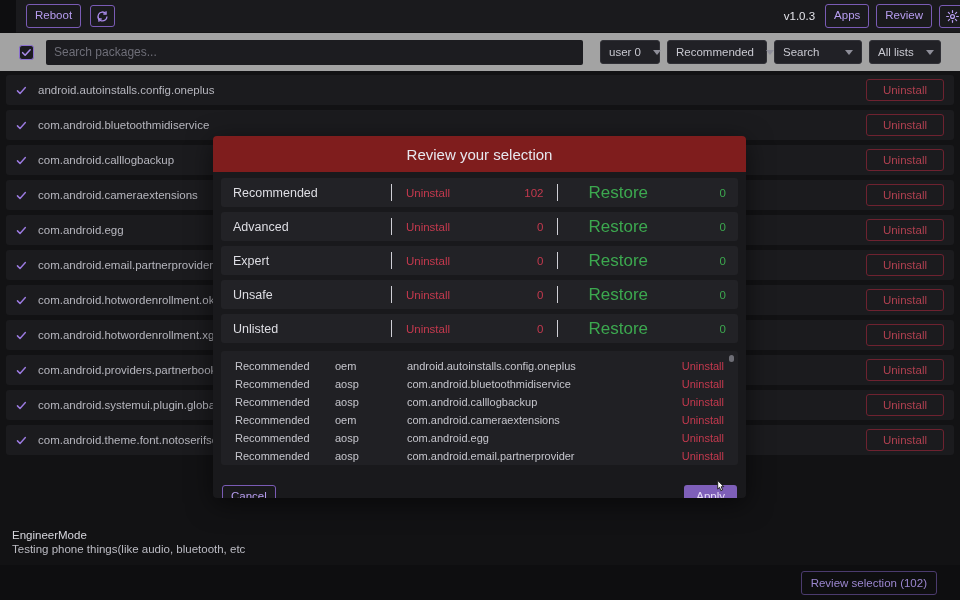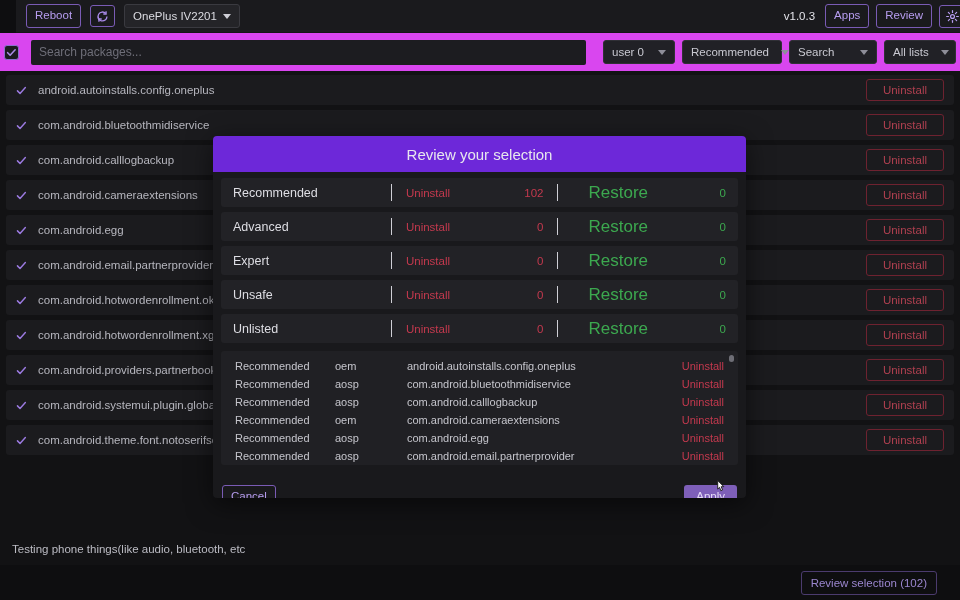--- a/index.html
+++ b/index.html
@@ -40,21 +40,21 @@
   .version { color: #e4e4ea; font-size: 11.5px; margin-right: 10px; }
   .topbar .btn-outline { margin-right: 7px; }
   .gear-btn {
     border: 1px solid #7a5bb5; background: transparent; border-radius: 3px;
     width: 27px; height: 23px; display:flex; align-items:center; justify-content:center; cursor:pointer;
   }
 
   
   .filterbar {
     position: absolute; left: 0; top: 33px; width: 960px; height: 39px;
-    background: #d946ef; display: flex; align-items: center; padding: 0 4px;
+    background: #a3a3a3; display: flex; align-items: center; padding: 0 19px;
     border-bottom: 1px solid #121214;
   }
   .chk {
     width: 15px; height: 15px; border: 1.5px solid #8b6fd0; border-radius: 3px;
     display: flex; align-items: center; justify-content: center; cursor: pointer;
     flex: none; background: #1b1b20;
   }
   .chk svg { display:block; }
   .search {
     flex: 1; background: #1c1c20; border: none; outline: none; height: 25px;
@@ -109,21 +109,21 @@
   }
 
   
   .modal {
     position: absolute; left: 213px; top: 136px; width: 533px; height: 362px;
     background: #19191c; border-radius: 4px; overflow: hidden;
     box-shadow: 0 6px 26px rgba(0,0,0,0.55);
     display: flex; flex-direction: column;
   }
   .modal-head {
-    height: 36px; background: #6d28d9; display: flex; align-items: center;
+    height: 36px; background: #7f1d1d; display: flex; align-items: center;
     justify-content: center; color: #e7e7ee; font-size: 15px; flex: none;
   }
   .modal-body { flex: 1; padding: 6px 8px 0 8px; display: flex; flex-direction: column; }
   .cat-row {
     height: 29px; background: #222226; border-radius: 3px; margin-bottom: 5px;
     display: flex; align-items: center; padding: 0 12px; flex: none;
   }
   .cat-name { width: 170px; color: #dedee4; font-size: 12.5px; }
   .divbar { width: 1px; height: 17px; background: #cfcfd6; margin: 0 14px 0 0; flex: none; }
   .act-uninstall { color: #c4394e; font-size: 11.5px; width: 118px; cursor: pointer; }
@@ -169,24 +169,20 @@
 
   <div class="btn-icon" style="margin-right:9px">
     <svg width="13" height="13" viewBox="0 0 16 16">
       <path d="M13.5 8a5.5 5.5 0 1 1-1.6-3.9" fill="none" stroke="#a98ae8" stroke-width="1.6"></path>
       <path d="M12.4 1.5v3.4H9" fill="none" stroke="#a98ae8" stroke-width="1.6"></path>
       <path d="M2.5 8a5.5 5.5 0 0 0 1.6 3.9" fill="none" stroke="#a98ae8" stroke-width="1.6"></path>
       <path d="M3.6 14.5v-3.4H7" fill="none" stroke="#a98ae8" stroke-width="1.6"></path>
     </svg>
   </div>
 
-  <div class="btn-device">
-    <span>OnePlus IV2201</span>
-    <span class="caret"></span>
-  </div>
 
   <div class="spacer"></div>
 
   <span class="version">v1.0.3</span>
   <button class="btn-outline">Apps</button>
   <button class="btn-outline">Review</button>
   <div class="gear-btn">
     <svg width="13" height="13" viewBox="0 0 16 16">
       <circle cx="8" cy="8" r="2.4" fill="none" stroke="#b79df0" stroke-width="1.5"></circle>
       <g stroke="#b79df0" stroke-width="1.5" stroke-linecap="round">
@@ -203,21 +199,21 @@
   </div>
 </div>
 
 <div class="filterbar">
   <div class="chk">
     <svg width="11" height="11" viewBox="0 0 12 12">
       <path d="M1.8 6.2 4.5 9 10 3" fill="none" stroke="#a98ae8" stroke-width="1.7" stroke-linecap="round" stroke-linejoin="round"></path>
     </svg>
   </div>
   <input class="search" value="" placeholder="Search packages..." style="">
-  <div class="sel" style="width:72px">
+  <div class="sel" style="width:60px">
     <span class="lbl">user 0</span>
     <span class="caret dim"></span>
   </div>
   <div class="sel" style="width:100px">
     <span class="lbl">Recommended</span>
     <span class="caret dim"></span>
   </div>
   <div class="sel" style="width:88px">
     <span class="lbl">Search</span>
     <span class="caret dim"></span>
@@ -324,20 +320,21 @@
         <span class="tick">
           <svg width="11" height="11" viewBox="0 0 12 12">
             <path d="M1.6 6.4 4.4 9.2 10.2 2.8" fill="none" stroke="#9b7ae0" stroke-width="1.6" stroke-linecap="round" stroke-linejoin="round"></path>
           </svg>
         </span>
         <span class="pkgname">com.android.theme.font.notoserifsource</span>
         <button class="uninst-btn">Uninstall</button>
       </div>
     </div>
   <div class="infopanel">
+    <div class="info-title">EngineerMode</div>
     <div class="info-desc">Testing phone things(like audio, bluetooth, etc</div>
   </div>
 </div>
 
 <div class="footer">
   <button class="review-btn">Review selection (102)</button>
 </div>
 
 <div class="modal">
   <div class="modal-head">Review your selection</div>

